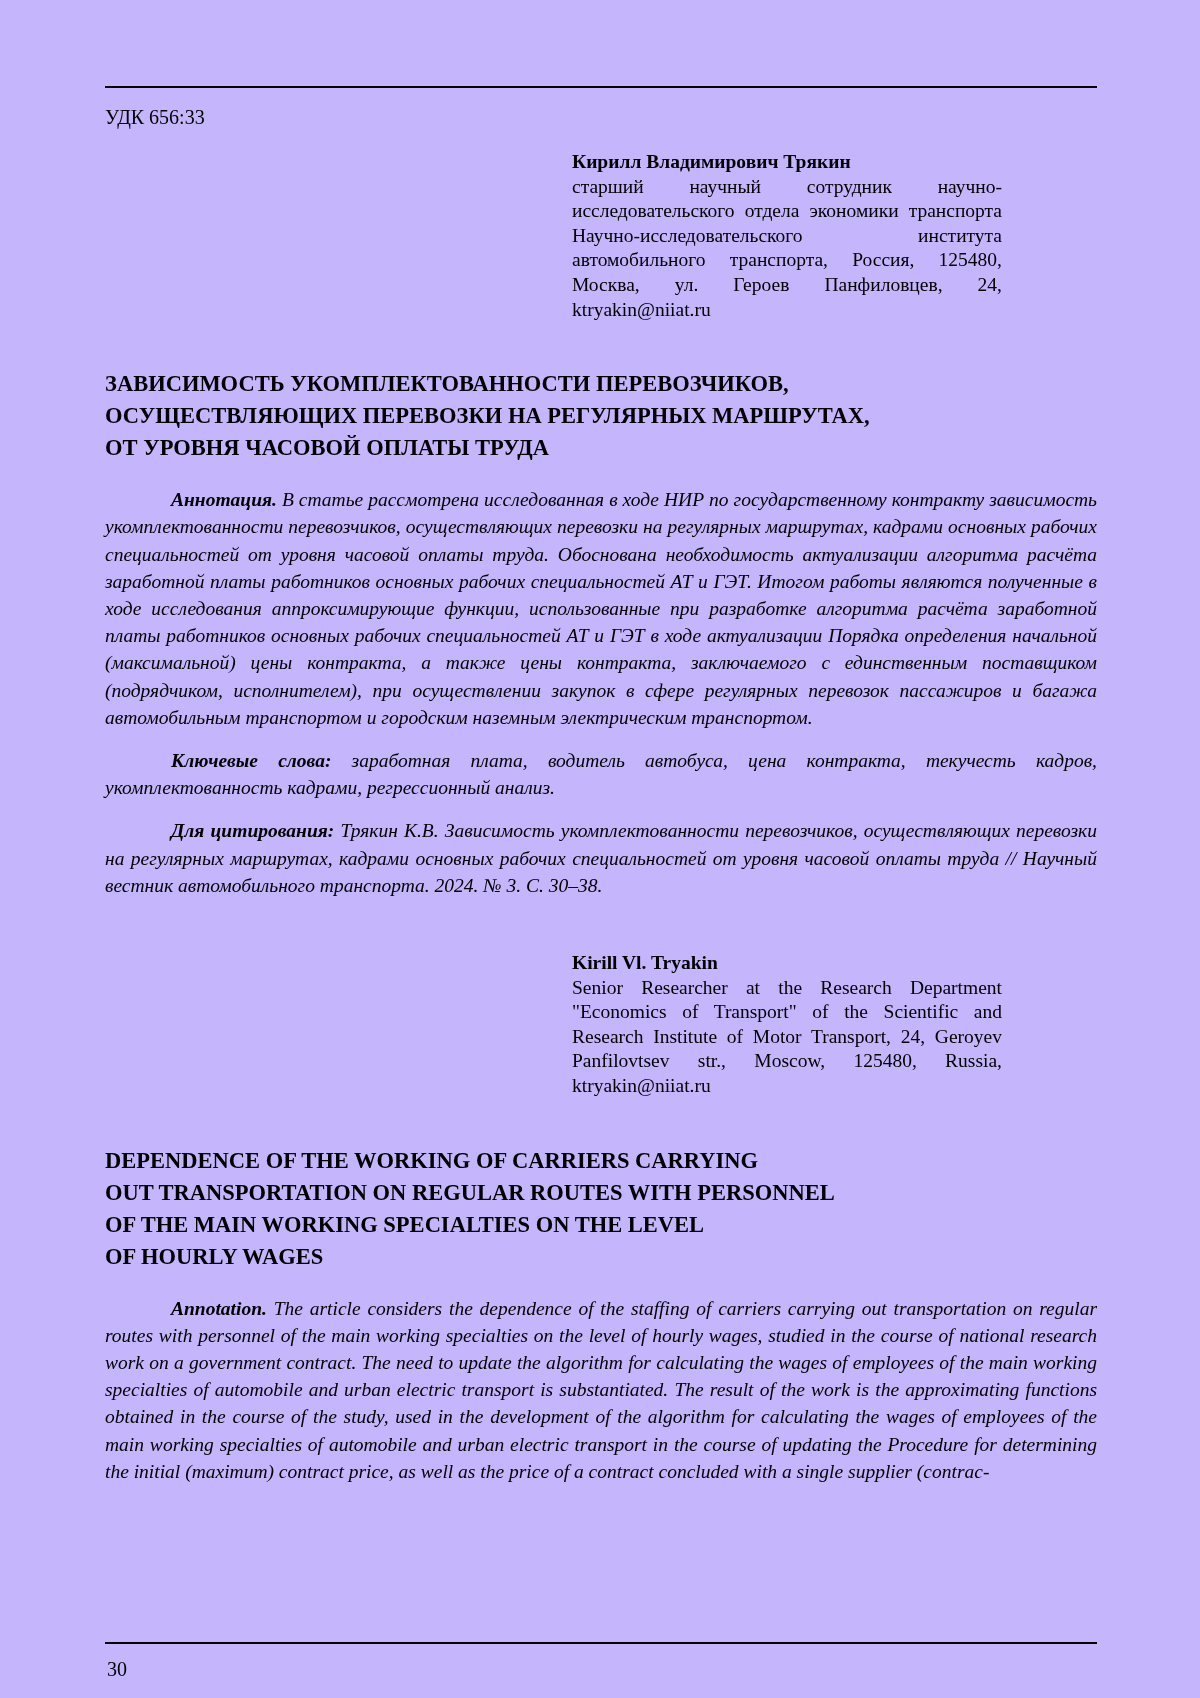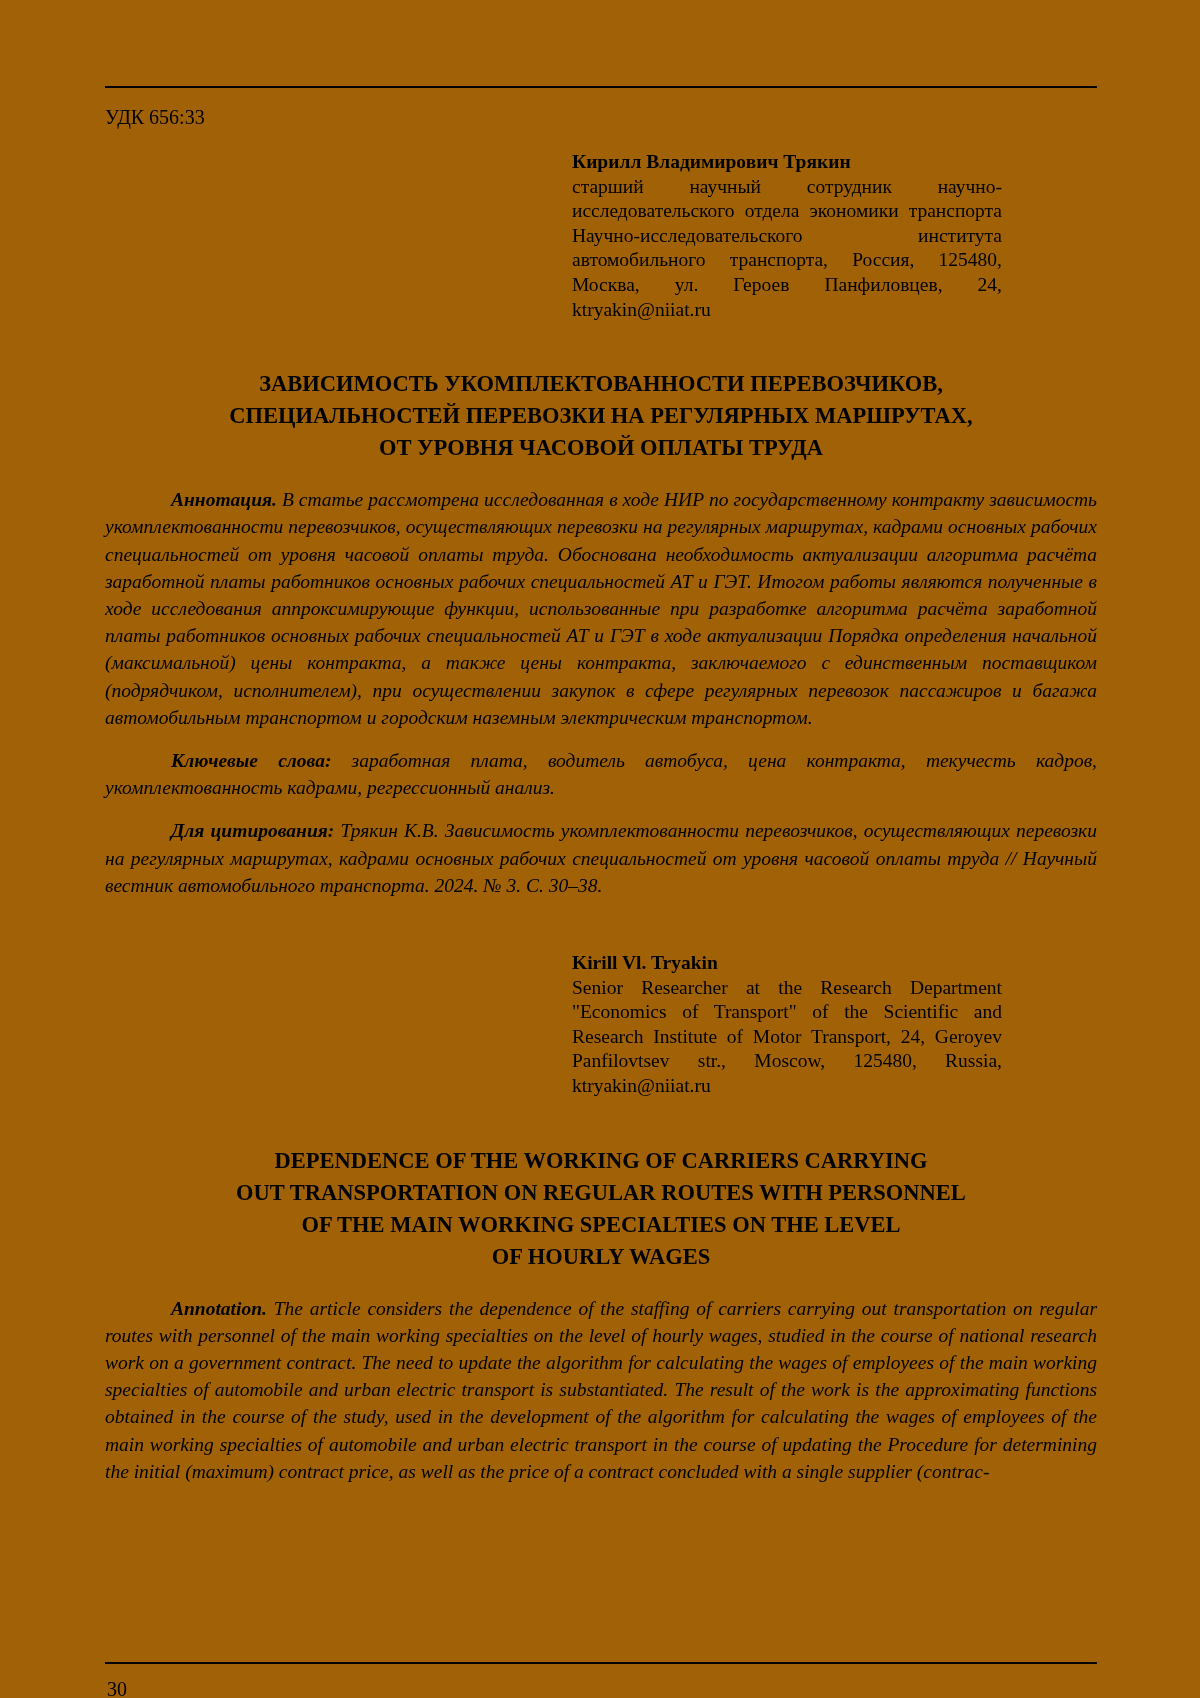--- a/index.html
+++ b/index.html
@@ -7,56 +7,55 @@
   body {
     width: 1200px; height: 1698px;
     font-family: "Liberation Serif", serif;
     color: #000;
   }
   .page {
     position: relative;
     width: 1200px; height: 1698px;
     padding: 86px 103px 0 105px;
     overflow: hidden;
-    background: #a16207;
+    background: #c4b5fd;
   }
   .top-rule { border-top: 2.5px solid #000; margin-bottom: 16px; }
   .udc { font-size: 20px; line-height: 26px; }
   .author-block {
     width: 430px;
     margin-left: 467px;
     margin-top: 20px;
     font-size: 19.5px;
     line-height: 24.6px;
     text-align: justify;
   }
   .author-block .author-name { font-weight: bold; text-align: left; }
   .article-title {
     margin-top: 46px;
-    text-align: center;
     font-size: 22.5px;
     font-weight: bold;
     line-height: 32px;
   }
   .para {
     font-size: 19.5px;
     line-height: 27.2px;
     text-align: justify;
     font-style: italic;
     text-indent: 66px;
     margin-top: 16px;
   }
   .para.gap-top { margin-top: 22px; }
   .label-bold { font-weight: bold; }
   .author-block.en { margin-top: 52px; }
   .footer {
     position: absolute;
     left: 105px; right: 103px; bottom: 30px;
     border-top: 2.5px solid #000;
-    padding-top: 4px;
+    padding-top: 24px;
     font-size: 20px;
     line-height: 26px;
   }
   .footer .page-number { position: absolute; left: 2px; top: 12px; }
   .footer .footer-url { text-align: center; }
 </style>
 </head>
 <body>
 
 <div class="page">
@@ -65,21 +64,21 @@
 
   <div class="udc">УДК 656:33</div>
 
   <div class="author-block ru">
     <div class="author-name">Кирилл Владимирович Трякин</div>
     <div class="author-affiliation">старший научный сотрудник научно-исследовательского отдела экономики транспорта Научно-исследовательского института автомобильного транспорта, Россия, 125480, Москва, ул. Героев Панфиловцев, 24, ktryakin@niiat.ru</div>
   </div>
 
   <div class="article-title ru">
     <div>ЗАВИСИМОСТЬ УКОМПЛЕКТОВАННОСТИ ПЕРЕВОЗЧИКОВ,</div>
-    <div>СПЕЦИАЛЬНОСТЕЙ ПЕРЕВОЗКИ НА РЕГУЛЯРНЫХ МАРШРУТАХ,</div>
+    <div>ОСУЩЕСТВЛЯЮЩИХ ПЕРЕВОЗКИ НА РЕГУЛЯРНЫХ МАРШРУТАХ,</div>
     <div>ОТ УРОВНЯ ЧАСОВОЙ ОПЛАТЫ ТРУДА</div>
   </div>
 
   <p class="para gap-top"><span class="label-bold">Аннотация.</span><span> В статье рассмотрена исследованная в ходе НИР по государственному контракту зависимость укомплектованности перевозчиков, осуществляющих перевозки на регулярных маршрутах, кадрами основных рабочих специальностей от уровня часовой оплаты труда. Обоснована необходимость актуализации алгоритма расчёта заработной платы работников основных рабочих специальностей АТ и ГЭТ. Итогом работы являются полученные в ходе исследования аппроксимирующие функции, использованные при разработке алгоритма расчёта заработной платы работников основных рабочих специальностей АТ и ГЭТ в ходе актуализации Порядка определения начальной (максимальной) цены контракта, а также цены контракта, заключаемого с единственным поставщиком (подрядчиком, исполнителем), при осуществлении закупок в сфере регулярных перевозок пассажиров и багажа автомобильным транспортом и городским наземным электрическим транспортом.</span></p>
 
   <p class="para"><span class="label-bold">Ключевые слова:</span><span> заработная плата, водитель автобуса, цена контракта, текучесть кадров, укомплектованность кадрами, регрессионный анализ.</span></p>
 
   <p class="para"><span class="label-bold">Для цитирования:</span><span> Трякин К.В. Зависимость укомплектованности перевозчиков, осуществляющих перевозки на регулярных маршрутах, кадрами основных рабочих специальностей от уровня часовой оплаты труда // Научный вестник автомобильного транспорта. 2024. № 3. С. 30–38.</span></p>
 
   <div class="author-block en">

